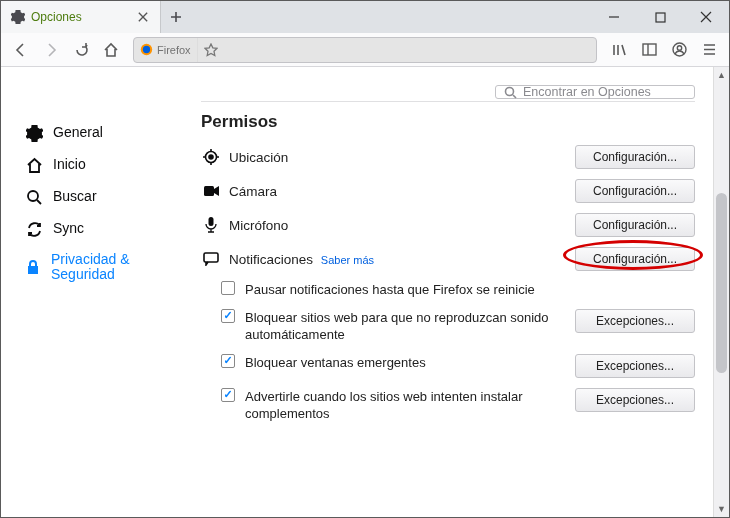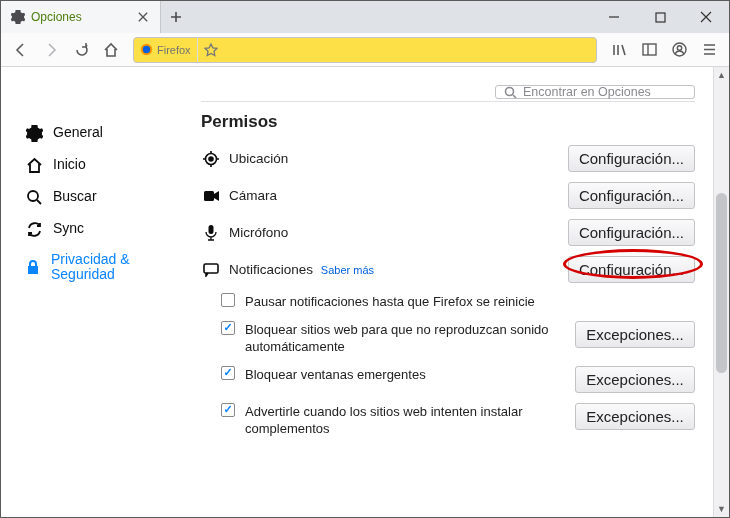--- a/index.html
+++ b/index.html
@@ -9,40 +9,40 @@
   .tab { display: flex; align-items: center; gap:6px; padding: 0 10px; background: #f5f6f7; border-right:1px solid #c6c8cb; min-width: 160px; position:relative; }
   .tab .fav { width:14px; height:14px; }
   .tab .title { flex:1; font-size:12px; color:#4d7c0f; }
   .tab .close { width:14px; height:14px; display:flex; align-items:center; justify-content:center; color:#555; cursor:pointer; }
   .newtab { width:30px; display:flex; align-items:center; justify-content:center; color:#333; cursor:pointer; }
   .wincontrols { margin-left:auto; display:flex; }
   .wincontrols div { width:46px; display:flex; align-items:center; justify-content:center; color:#333; cursor:pointer; }
   .toolbar { height:34px; border-bottom:1px solid #d7d7db; display:flex; align-items:center; padding:0 6px; gap:2px; background:#fbfbfc; }
   .tbtn { width:28px; height:28px; display:flex; align-items:center; justify-content:center; border-radius:4px; color:#5a5a5a; cursor:pointer; }
   .tbtn.disabled { color:#b5b5b8; cursor:default; }
-  .urlbar { flex:1; display:flex; align-items:center; border:1px solid #c3c3c7; border-radius:4px; height:26px; margin:0 6px; background:#fde047; }
+  .urlbar { flex:1; display:flex; align-items:center; border:1px solid #c3c3c7; border-radius:4px; height:26px; margin:0 6px; background:#e5e5e5; }
   .urlbar .badge { display:flex; align-items:center; gap:4px; padding:0 6px; border-right:1px solid #ddd; height:100%; font-size:11px; color:#737373;}
   .urlbar .badge .ff { width:13px; height:13px; }
   .urlbar .addr { flex:1; border:none; outline:none; font-size:12.5px; padding:0 6px; color:#333; }
   .urlbar .star { width:26px; display:flex; align-items:center; justify-content:center; color:#777; cursor:pointer; }
   .body { flex:1; display:flex; position:relative; overflow:hidden; }
   .sidebar { width:170px; padding:50px 0 0 20px; }
   .sitem { display:flex; align-items:center; gap:10px; padding:7px 4px; font-size:14px; color:#0c0c0d; cursor:pointer; line-height:1.1; }
   .sitem.active { color:#0a84ff; }
   .sitem .icn { width:18px; height:18px; display:flex; align-items:center; justify-content:center; }
   .content { flex:1; overflow-y:auto; padding: 18px 34px 20px 30px; position:relative; }
   .searchbox { float:right; border:1px solid #c3c3c7; border-radius:3px; height:14px; width:200px; display:flex; align-items:center; padding:0 8px; gap:6px; color:#8a8a8f; font-size:12.5px; margin-bottom:4px;}
   .link { color:#0060df; cursor:pointer; font-size:13px; }
   .linkrow { clear:both; padding-top:44px; }
   .hr { border-top:1px solid #e0e0e2; margin:16px 0 10px; }
   h2.section { font-weight:600; font-size:17px; margin: 10px 0 8px; color:#222; }
   .row { display:flex; align-items:center; padding:5px 0; gap:8px; }
   .row .ricon { width:20px; display:flex; justify-content:center; }
   .row .rlabel { flex:1; font-size:13.5px; color:#222; }
-  .btn { min-width:120px; text-align:center; padding:4px 10px; border:1px solid #c3c3c7; background:linear-gradient(#fafafb,#e9e9ec); border-radius:3px; font-size:15px; color:#222; cursor:pointer; }
+  .btn { min-width:120px; text-align:center; padding:4px 10px; border:1px solid #c3c3c7; background:linear-gradient(#fafafb,#e9e9ec); border-radius:3px; font-size:12px; color:#222; cursor:pointer; }
   .check { width:14px; height:14px; border:1px solid #888; border-radius:2px; display:flex; align-items:center; justify-content:center; flex-shrink:0; margin-left:20px; margin-right:4px; background:#fff;}
   .check.checked::after{ content:"✓"; font-size:11px; color:#0a84ff; font-weight:bold; line-height:1; }
   .crow { display:flex; align-items:flex-start; padding:5px 0; gap:6px; }
   .crow .ctext { flex:1; font-size:13px; color:#222; line-height:1.35; }
   .crow .btnwrap { width:124px; display:flex; justify-content:flex-end;}
   .saber { color:#0060df; font-size:11px; cursor:pointer; margin-left:4px;}
   .scroll { position:absolute; right:0; top:0; width:16px; height:100%; background:#f0f0f2; border-left:1px solid #ddd;}
   .scroll .up, .scroll .dn { height:16px; display:flex; align-items:center; justify-content:center; color:#666; font-size:9px; cursor:pointer;}
   .scroll .track{ position:absolute; top:16px; bottom:16px; left:0; right:0;}
   .scroll .thumb{ position:absolute; left:2px; right:2px; top:110px; height:180px; background:#c4c5c9; border-radius:6px;}

